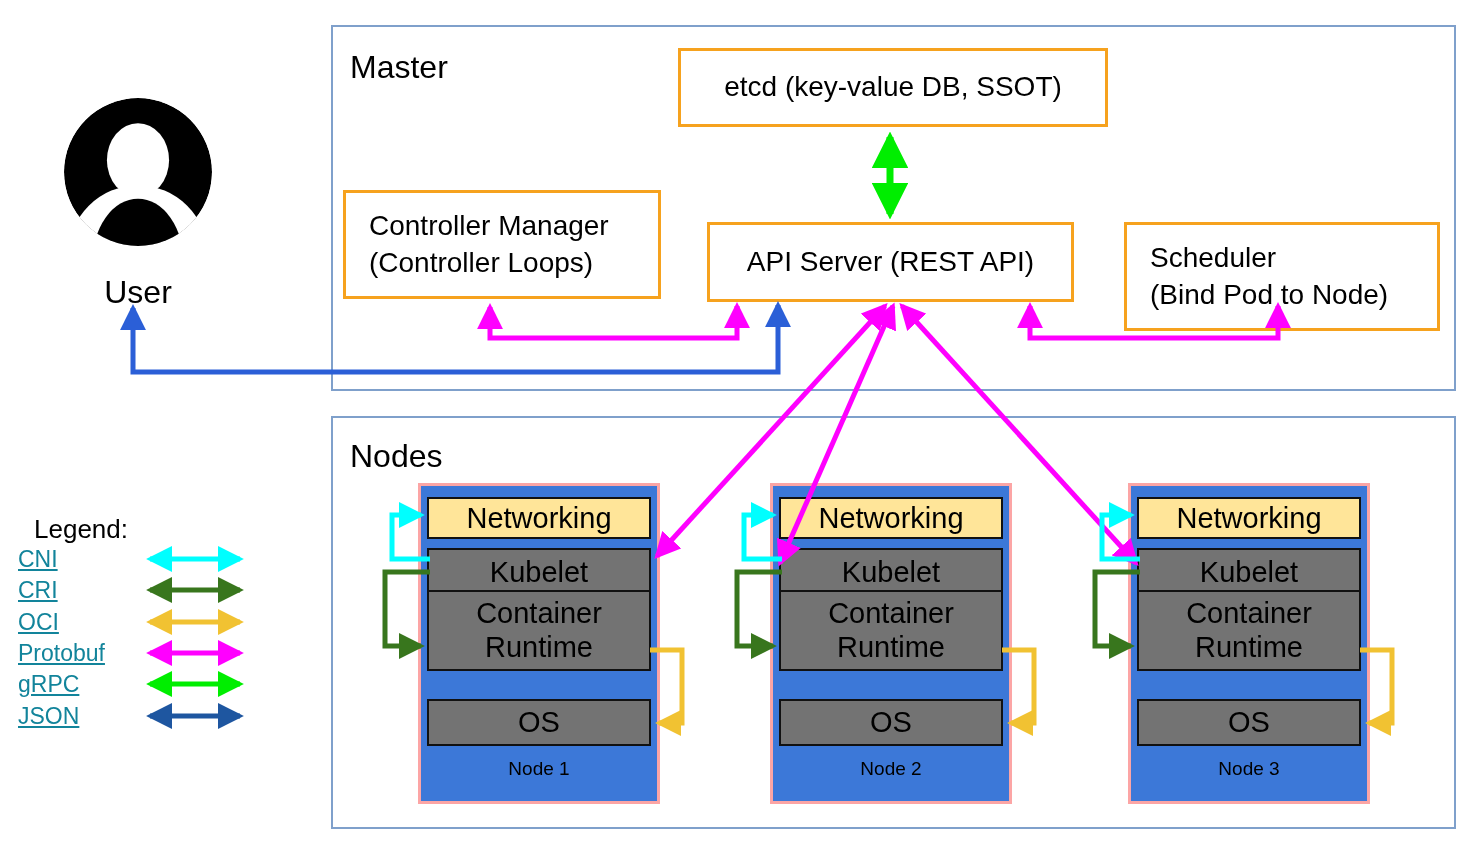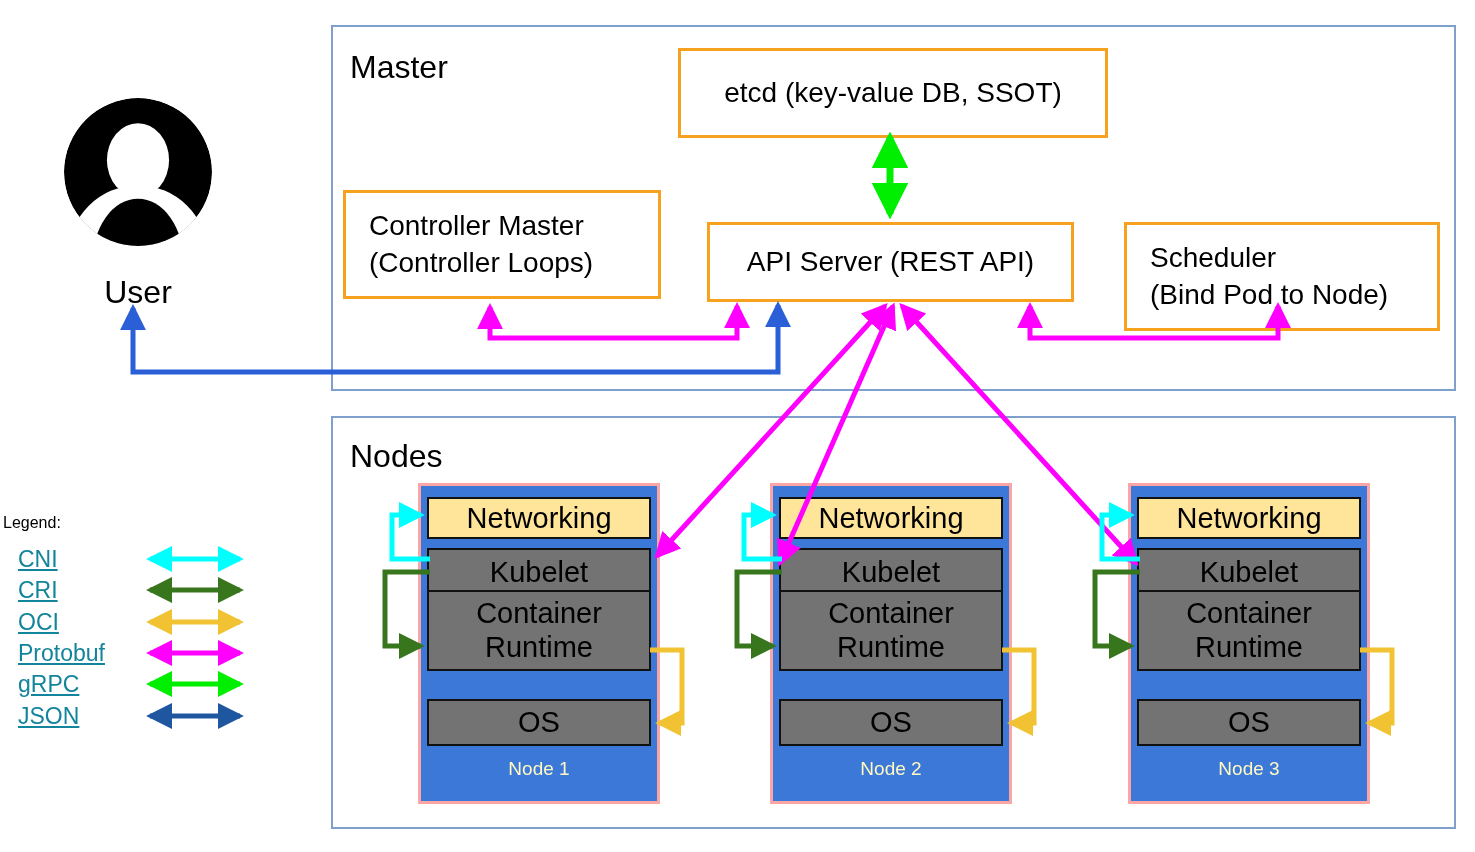--- a/index.html
+++ b/index.html
@@ -29,23 +29,23 @@
     position:absolute; left:6px; right:6px; border:2.5px solid #111; background:#737373;
     box-sizing:border-box; display:flex; align-items:center; justify-content:center;
     text-align:center; font-size:29px;
   }
   .layer.networking { top:11px; height:42px; background:var(--networking-fill); }
   .layer.kubelet    { top:62px; height:49px; }
   .layer.runtime    { top:104px; height:81px; line-height:1.15; padding:0 32px; }
   .layer.os         { top:213px; height:47px; }
   .node-name {
     position:absolute; left:0; right:0; top:272px; text-align:center;
-    color:#fef9c3; font-size:19px;
+    color:#000000; font-size:19px;
   }
-  .legend-title { position:absolute; left:3px; top:514px; font-size:16px; }
+  .legend-title { position:absolute; left:34px; top:514px; font-size:26px; }
   .legend-label {
     position:absolute; left:18px; font-size:23px; color:var(--link);
     text-decoration:underline; cursor:pointer;
   }
   .overlay { position:absolute; left:0; top:0; pointer-events:none; }
 </style>
 </head>
 <body>
 
 <div class="canvas">
@@ -66,26 +66,26 @@
       <g clip-path="url(#uclip)">
         <circle cx="50" cy="50" r="50" fill="#000"></circle>
         <circle cx="50" cy="106" r="47" fill="#fff"></circle>
         <ellipse cx="50" cy="112" rx="31" ry="44" fill="#000"></ellipse>
         <ellipse cx="50" cy="42" rx="21" ry="25" fill="#fff"></ellipse>
       </g>
     </svg>
   </div>
   <div class="user-label">User</div>
 
-  <div class="obox centered" style="left:678px; top:48px; width:430px; height:90px;">
+  <div class="obox centered" style="left:678px; top:48px; width:430px; height:79px;">
     <span>etcd (key-value DB, SSOT)</span>
   </div>
 
   <div class="obox leftpad" style="left:343px; top:190px; width:318px; height:109px;">
-    <div>Controller Master</div>
+    <div>Controller Manager</div>
     <div>(Controller Loops)</div>
   </div>
 
   <div class="obox centered" style="left:707px; top:222px; width:367px; height:80px;text-align:right;">
     <span>API Server (REST API)</span>
   </div>
 
   <div class="obox leftpad" style="left:1124px; top:190px; width:316px; height:109px;margin-top:32px;">
     <div>Scheduler</div>
     <div>(Bind Pod to Node)</div>

